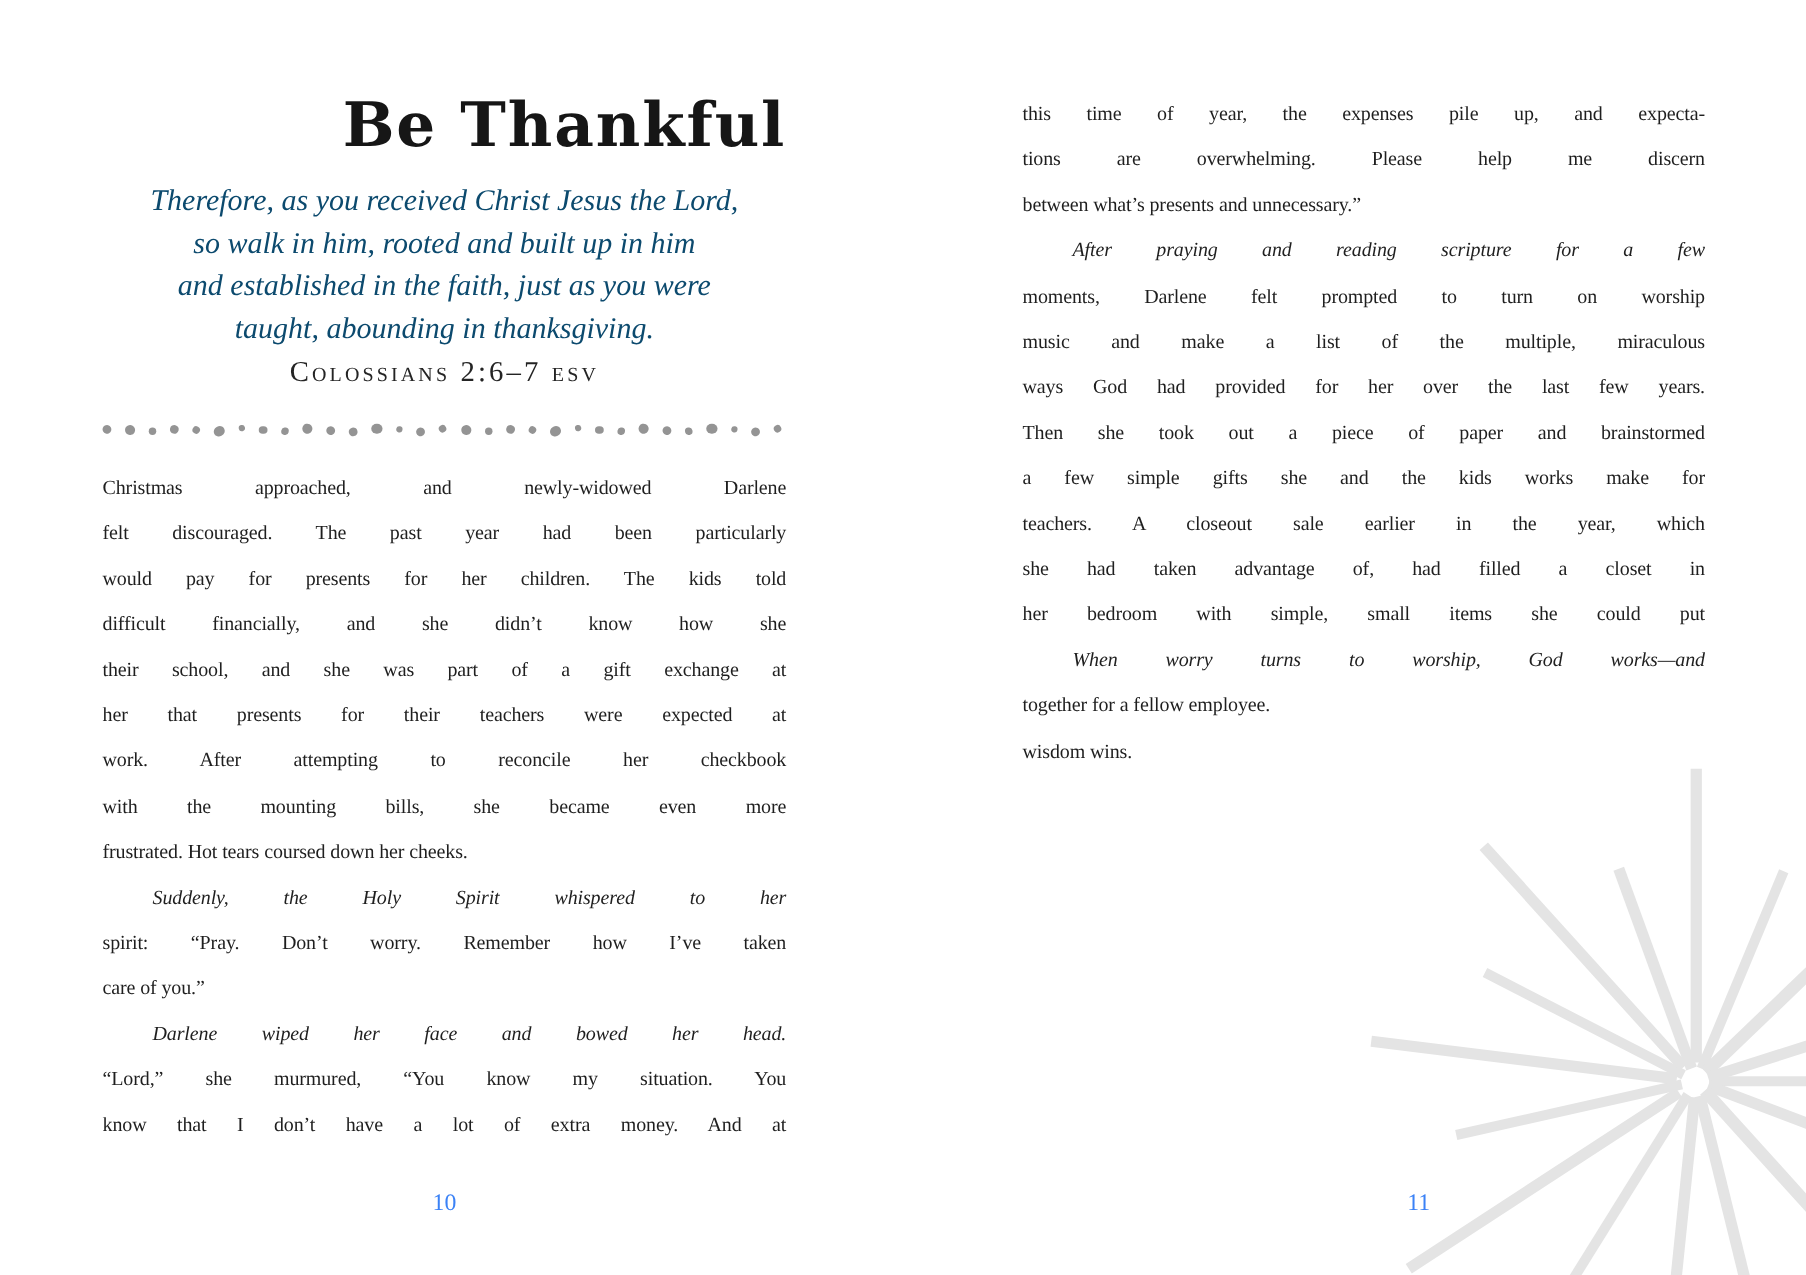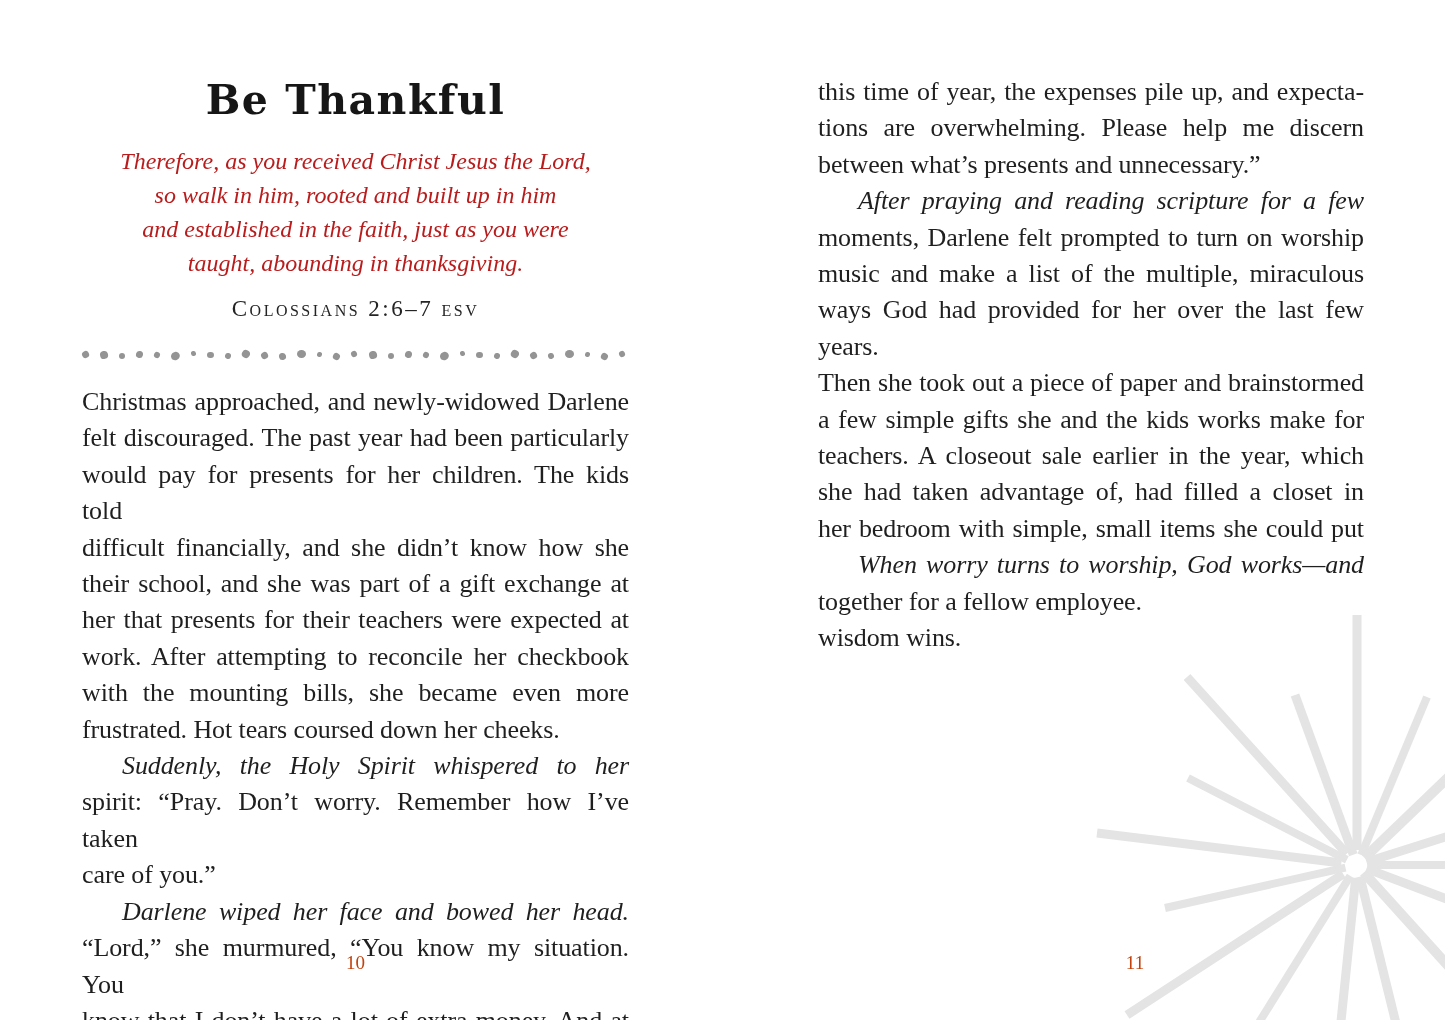--- a/index.html
+++ b/index.html
@@ -18,37 +18,37 @@
   
   .page-left {
     position: absolute;
     left: 82px; top: 76px;
     width: 547px;
   }
   .chapter-title {
     margin: 0;
     font-family: "DejaVu Serif", serif;
     font-weight: 700;
-    font-size: 41px;
+    font-size: 49px;
     line-height: 48px;
     letter-spacing: 1.5px;
-    text-align: center;
+    text-align: right;
     color: #161616;
   }
   .verse {
     margin-top: 20px;
     font-style: italic;
     font-size: 24px;
     line-height: 34px;
     text-align: center;
-    color: #b91c1c;
+    color: #0c4a6e;
   }
   .verse .vline { text-align: center; }
   .verse-reference {
-    margin-top: 14px;
+    margin-top: 3px;
     font-variant: small-caps;
     font-size: 23px;
     line-height: 30px;
     letter-spacing: 2.5px;
     text-align: center;
     color: #242424;
   }
   .dotted-divider {
     margin-top: 26px;
     height: 10px;
@@ -64,39 +64,39 @@
   }
 
   
   .body-text { margin-top: 24px; }
   .page-right {
     position: absolute;
     left: 818px; top: 74px;
     width: 546px;
   }
   .jline {
-    font-size: 26px;
+    font-size: 16px;
     line-height: 36.4px;
     letter-spacing: -0.1px;
     text-align: justify;
     text-align-last: justify;
     color: #1f1f1f;
   }
   .jline.end  { text-align-last: left; }
   .jline.indent { text-indent: 40px; font-style: italic; }
 
   
   .folio {
     position: absolute;
     top: 948px;
     height: 30px;
     font-size: 19px;
     line-height: 30px;
     text-align: center;
-    color: #c2410c;
+    color: #3b82f6;
   }
   .folio-left  { left: 82px;  width: 547px; }
   .folio-right { left: 862px; width: 546px; }
 
   
   .starburst {
     position: absolute;
     left: 1037px; top: 545px;
     width: 650px; height: 650px;
     pointer-events: none;

